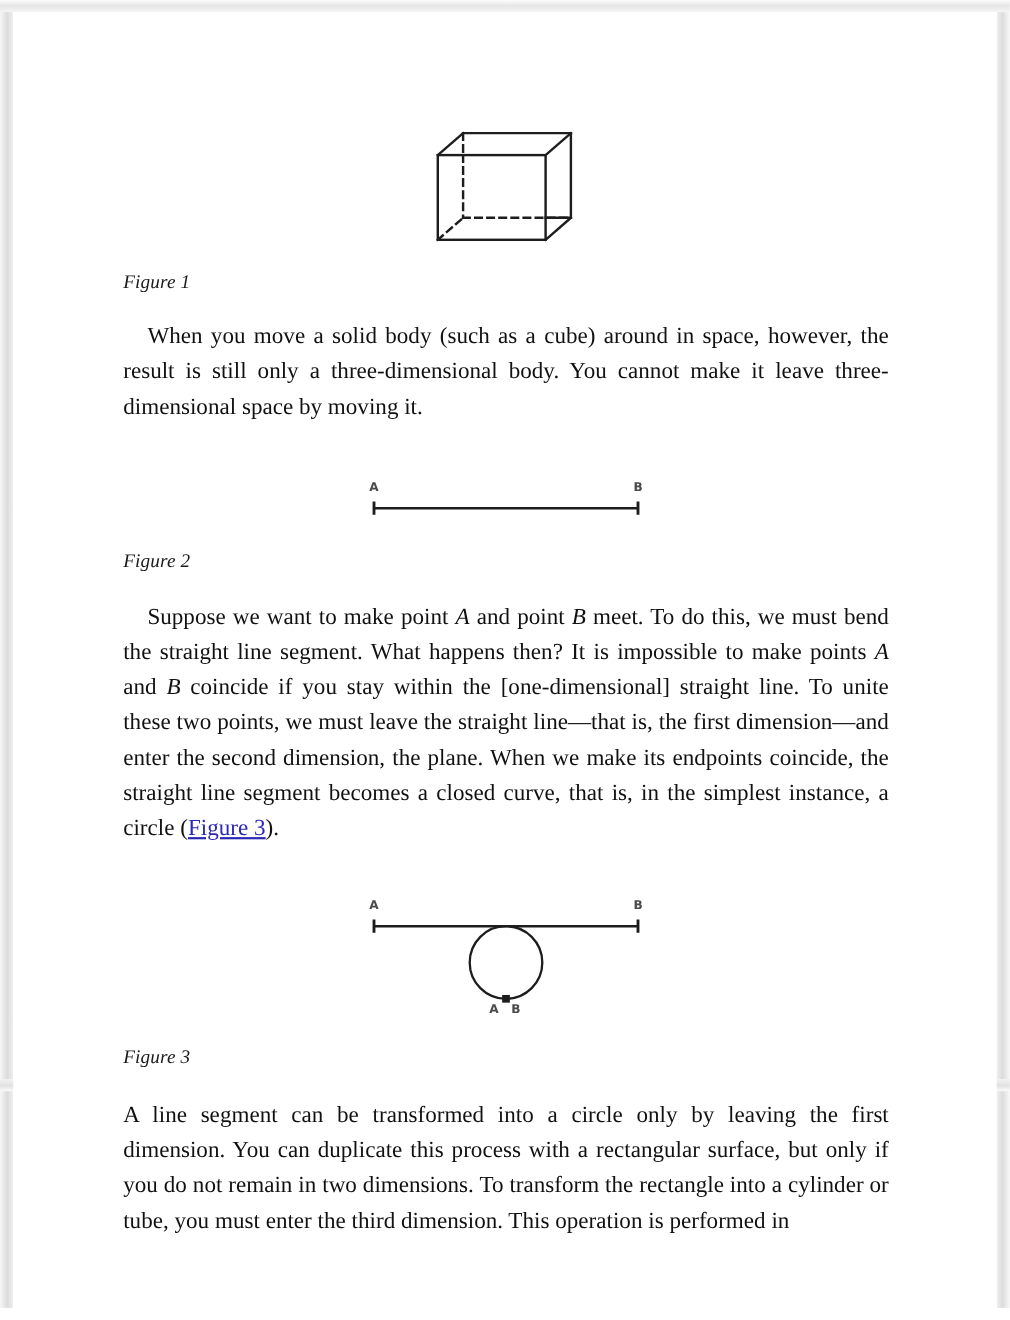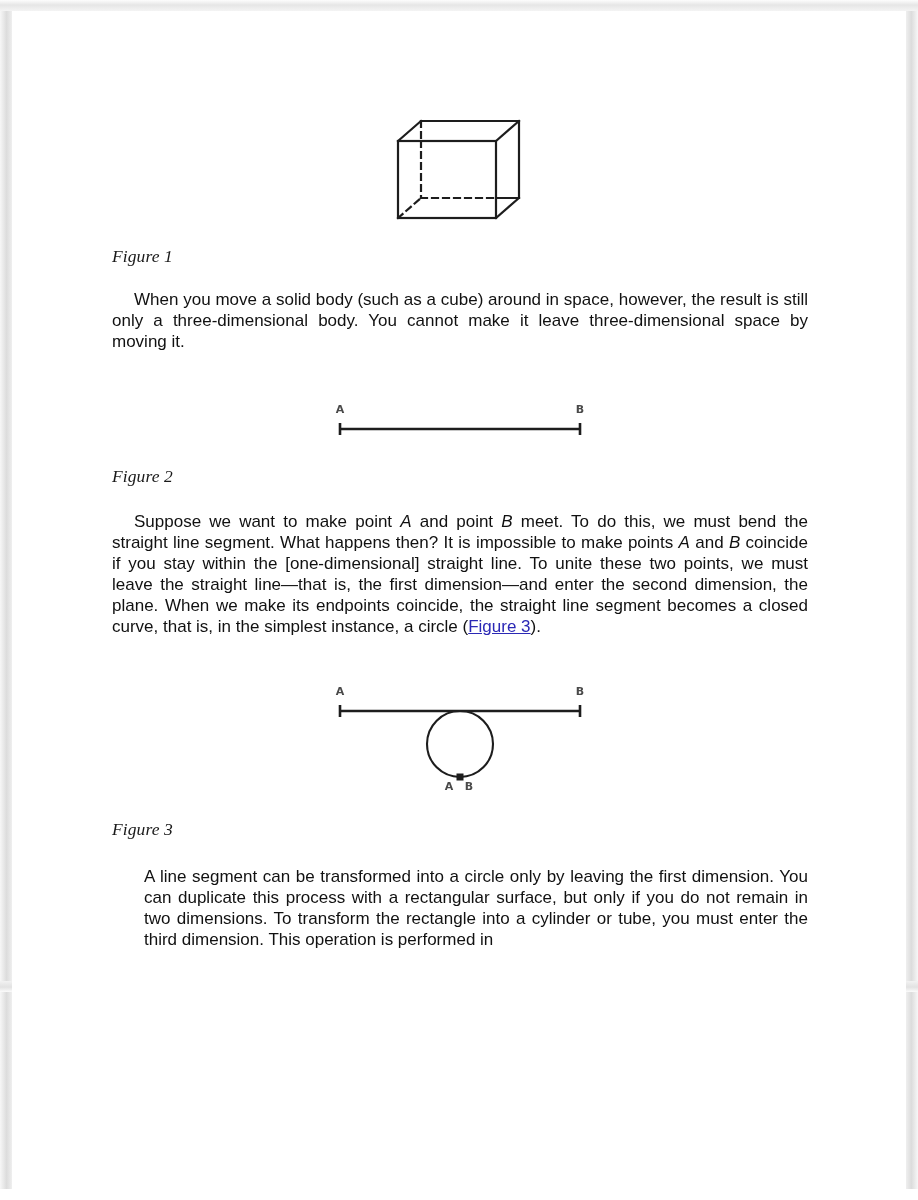--- a/index.html
+++ b/index.html
@@ -74,31 +74,31 @@
     font-family: "Liberation Serif", "DejaVu Serif", serif;
     font-style: italic;
     font-size: 17.5px;
     color: #1a1a1a;
     letter-spacing: 0.1px;
   }
 
   
   p.body-text {
     margin: 0;
-    font-family: Liberation Sans, sans-serif;
-    font-size: 17px;
-    line-height: 21px;
+    font-family: Liberation Serif, serif;
+    font-size: 21px;
+    line-height: 32px;
     color: #111111;
     text-align: justify;
     text-justify: inter-word;
     -webkit-hyphens: none;
     hyphens: none;
   }
   p.indent { text-indent: 22px; }
-  p.noindent { text-indent: 0; margin-left: 32px; }
+  p.noindent { text-indent: 0; }
 
   .ital { font-style: italic; }
 
   a.doclink {
     color: #2b28b5;
     text-decoration: underline;
   }
 
   
   .fig-svg { display: block; margin: 0 auto; }

